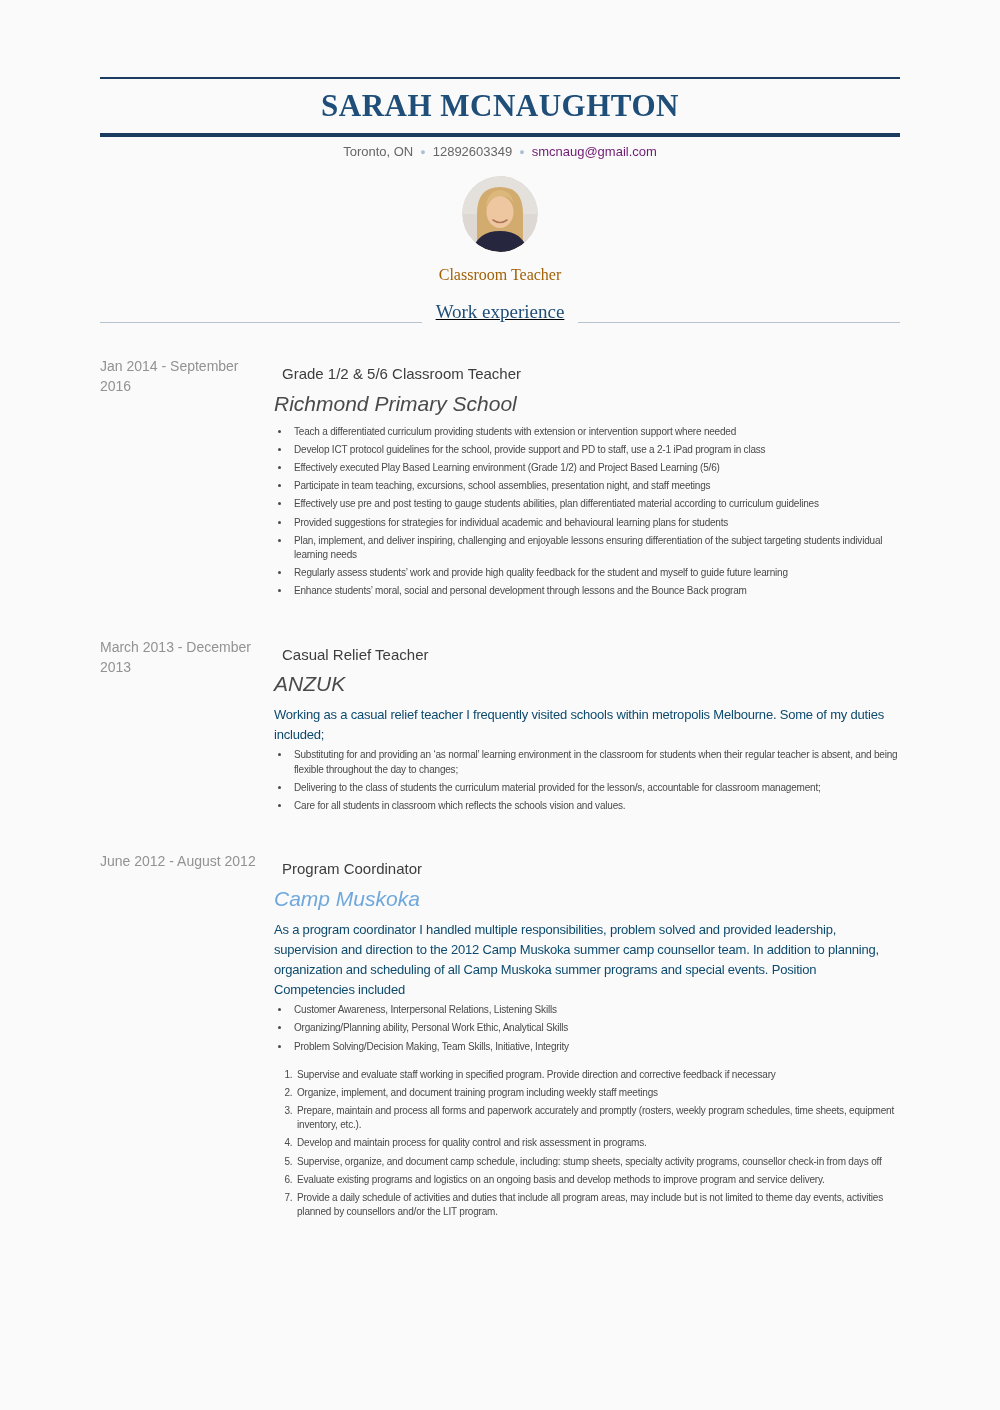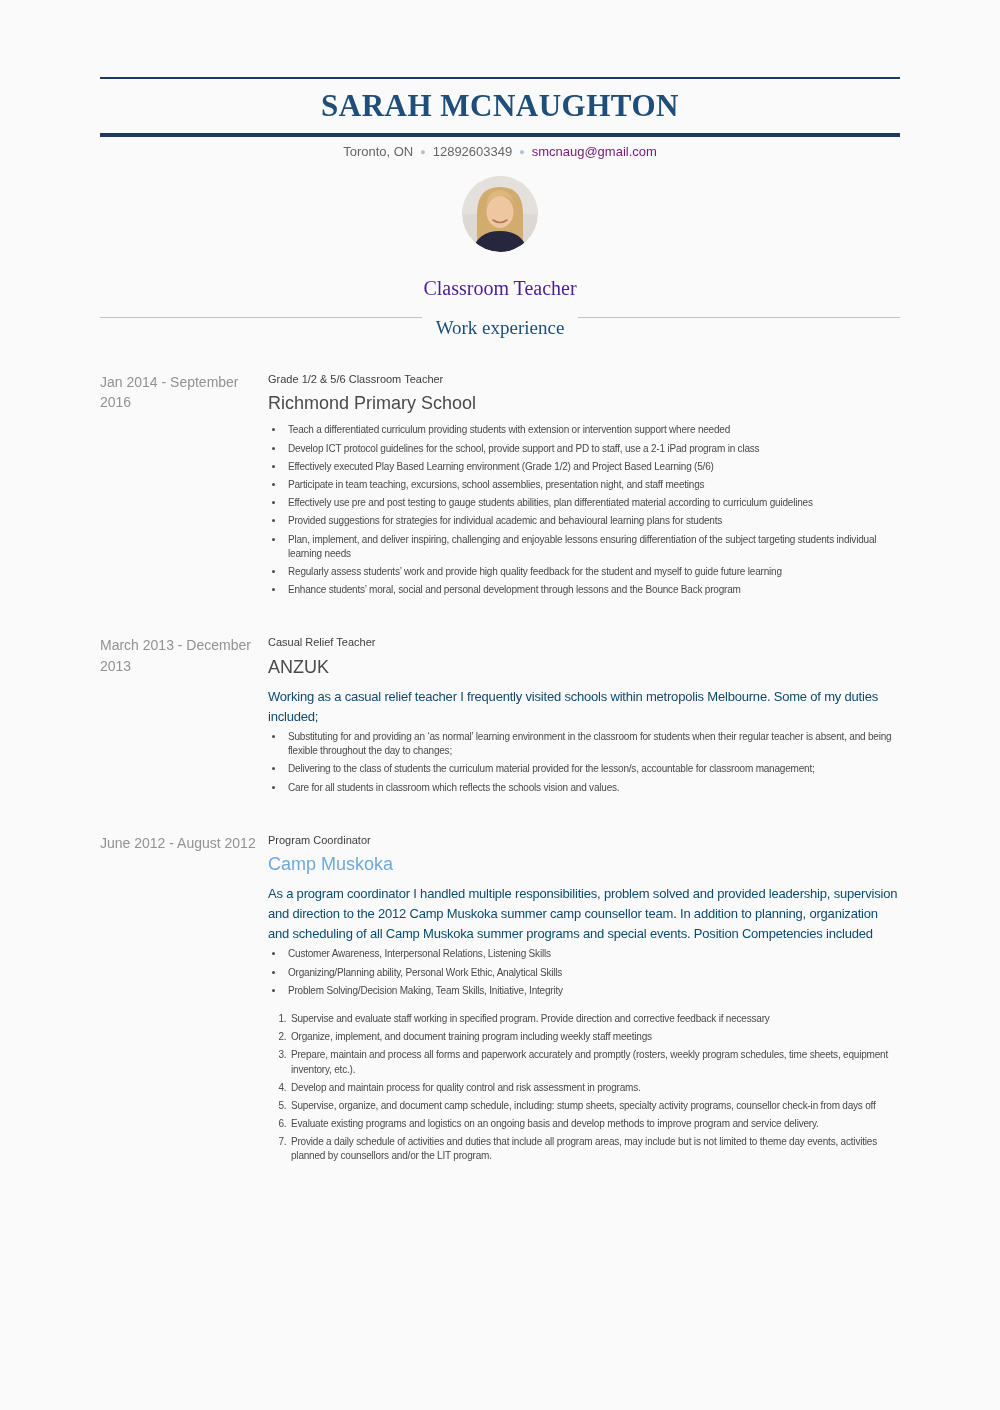--- a/index.html
+++ b/index.html
@@ -11,35 +11,35 @@
   .name{font-family:"Liberation Serif",serif;color:#1f4e79;font-size:31px;
         font-weight:600;text-align:center;margin-top:8px;letter-spacing:.5px;line-height:1.2;}
   .rule-thick{border:none;border-top:4px solid #1b3c60;margin:9px 0 0;}
 
   .contact{text-align:center;margin-top:7px;font-size:13px;color:#666;}
   .contact .sep{color:#a9c0d6;font-size:9px;vertical-align:1px;margin:0 7px;}
   .contact .email{color:#701a75;text-decoration:none;cursor:pointer;}
 
   .avatar{width:76px;height:76px;margin:17px auto 0;border-radius:50%;overflow:hidden;display:block;}
 
-  .role-title{font-family:"Liberation Serif",serif;color:#4c1d95;font-size:20px;
-        text-align:center;margin-top:25px;}
+  .role-title{font-family:"Liberation Serif",serif;color:#a16207;font-size:16px;
+        text-align:center;margin-top:14px;}
 
-  .section-head{display:flex;align-items:flex-start;margin-top:17px;}
+  .section-head{display:flex;align-items:flex-end;margin-top:17px;text-decoration:underline;}
   .section-head .line{flex:1;border-top:1px solid #b7c3cf;height:0;}
   .section-head .label{font-family:"Liberation Serif",serif;color:#1f4e79;
         font-size:19px;padding:0 14px;white-space:nowrap;}
 
   .jobs{margin-top:33px;}
-  .job{display:flex;margin-bottom:34px;}
+  .job{display:flex;margin-bottom:34px;gap:6px;}
   .job-dates{flex:0 0 168px;width:168px;box-sizing:border-box;padding-right:10px;
         color:#929292;font-size:14px;line-height:1.45;}
   .job-body{flex:1;min-width:0;}
-  .job-title{color:#3d3d3d;font-size:11px;line-height:1.3;font-weight:normal;margin:0;}
-  .job-company{color:#4a4a4a;font-size:18px;margin-top:7px;}
+  .job-title{color:#3d3d3d;font-size:15px;line-height:1.3;font-weight:normal;margin:8px;}
+  .job-company{color:#4a4a4a;font-size:21px;font-style:italic;margin-top:7px;}
   .job-company.link{color:#6fa8dc;cursor:pointer;}
   .job-intro{color:#0c4a6e;font-size:13px;line-height:1.55;margin:9px 0 0;letter-spacing:-.2px;}
 
   ul.bullets,ol.numbered{margin:9px 0 0;padding-left:17px;color:#4a4a4a;
         font-size:10px;line-height:1.42;letter-spacing:-.2px;}
   ul.bullets li{margin-bottom:4px;padding-left:3px;}
   ul.bullets.tight{margin-top:3px;}
   ol.numbered{margin-top:14px;padding-left:21px;}
   ol.numbered li{margin-bottom:4px;padding-left:2px;}
 </style>

